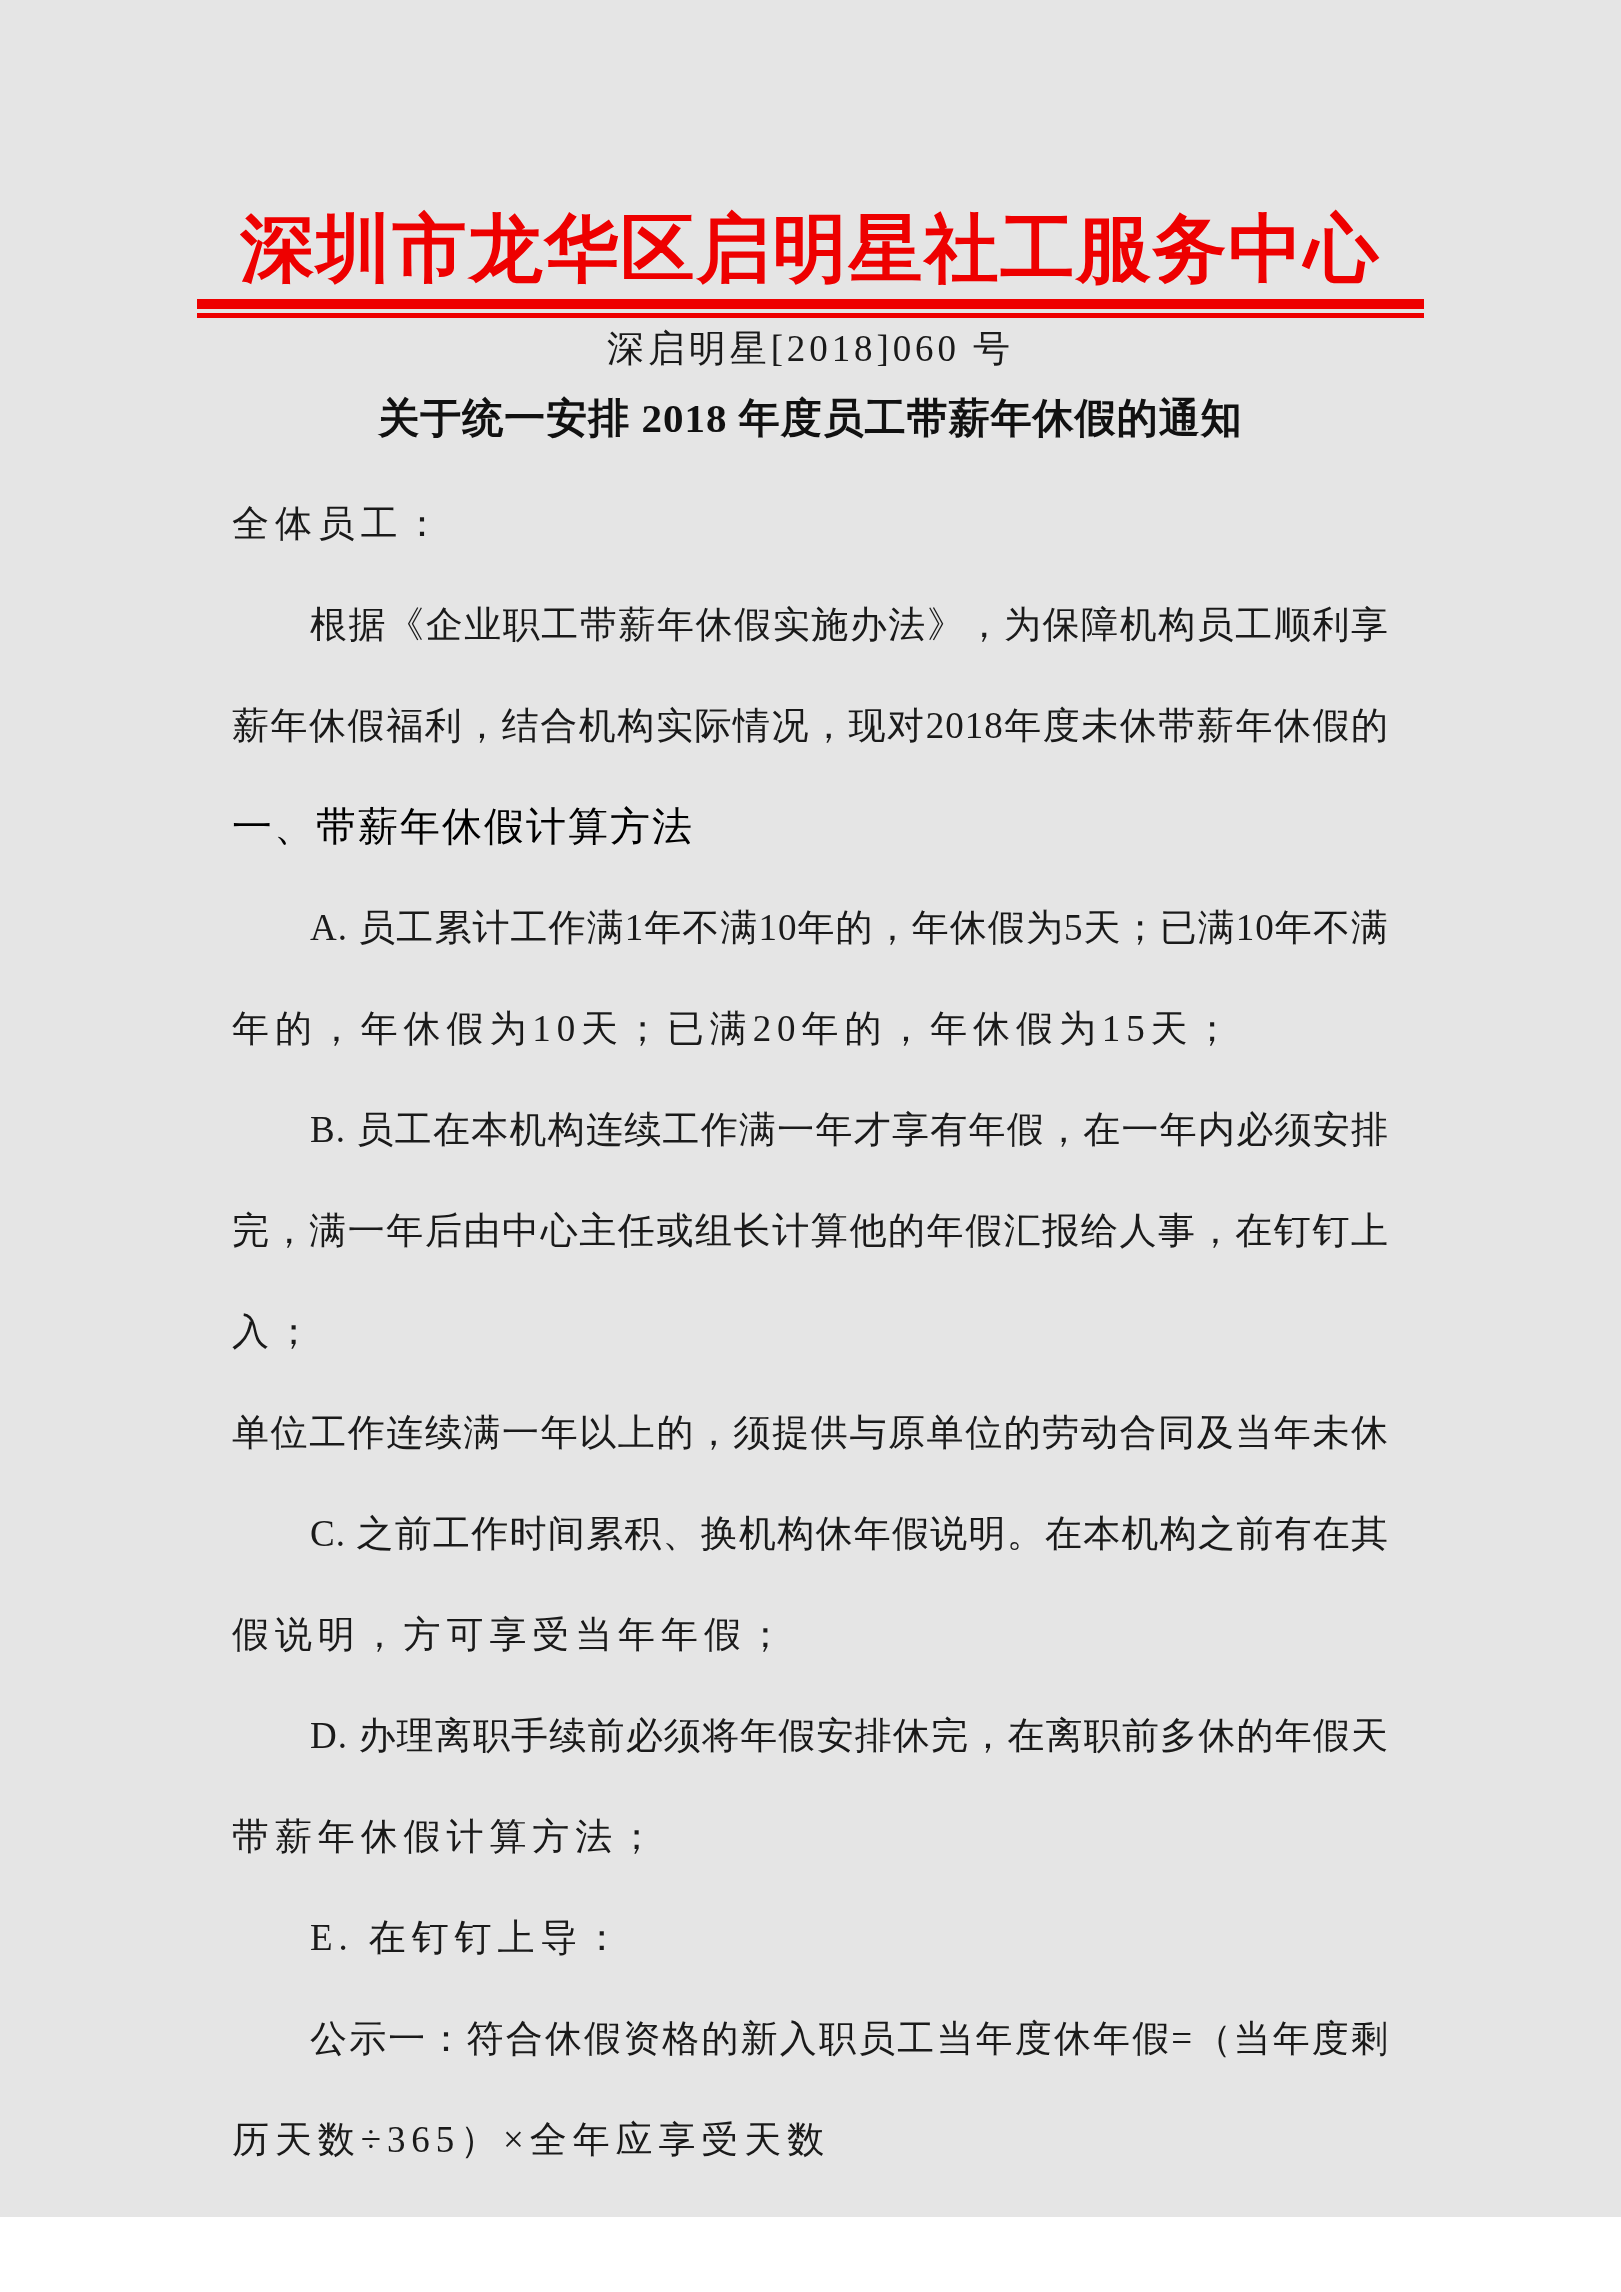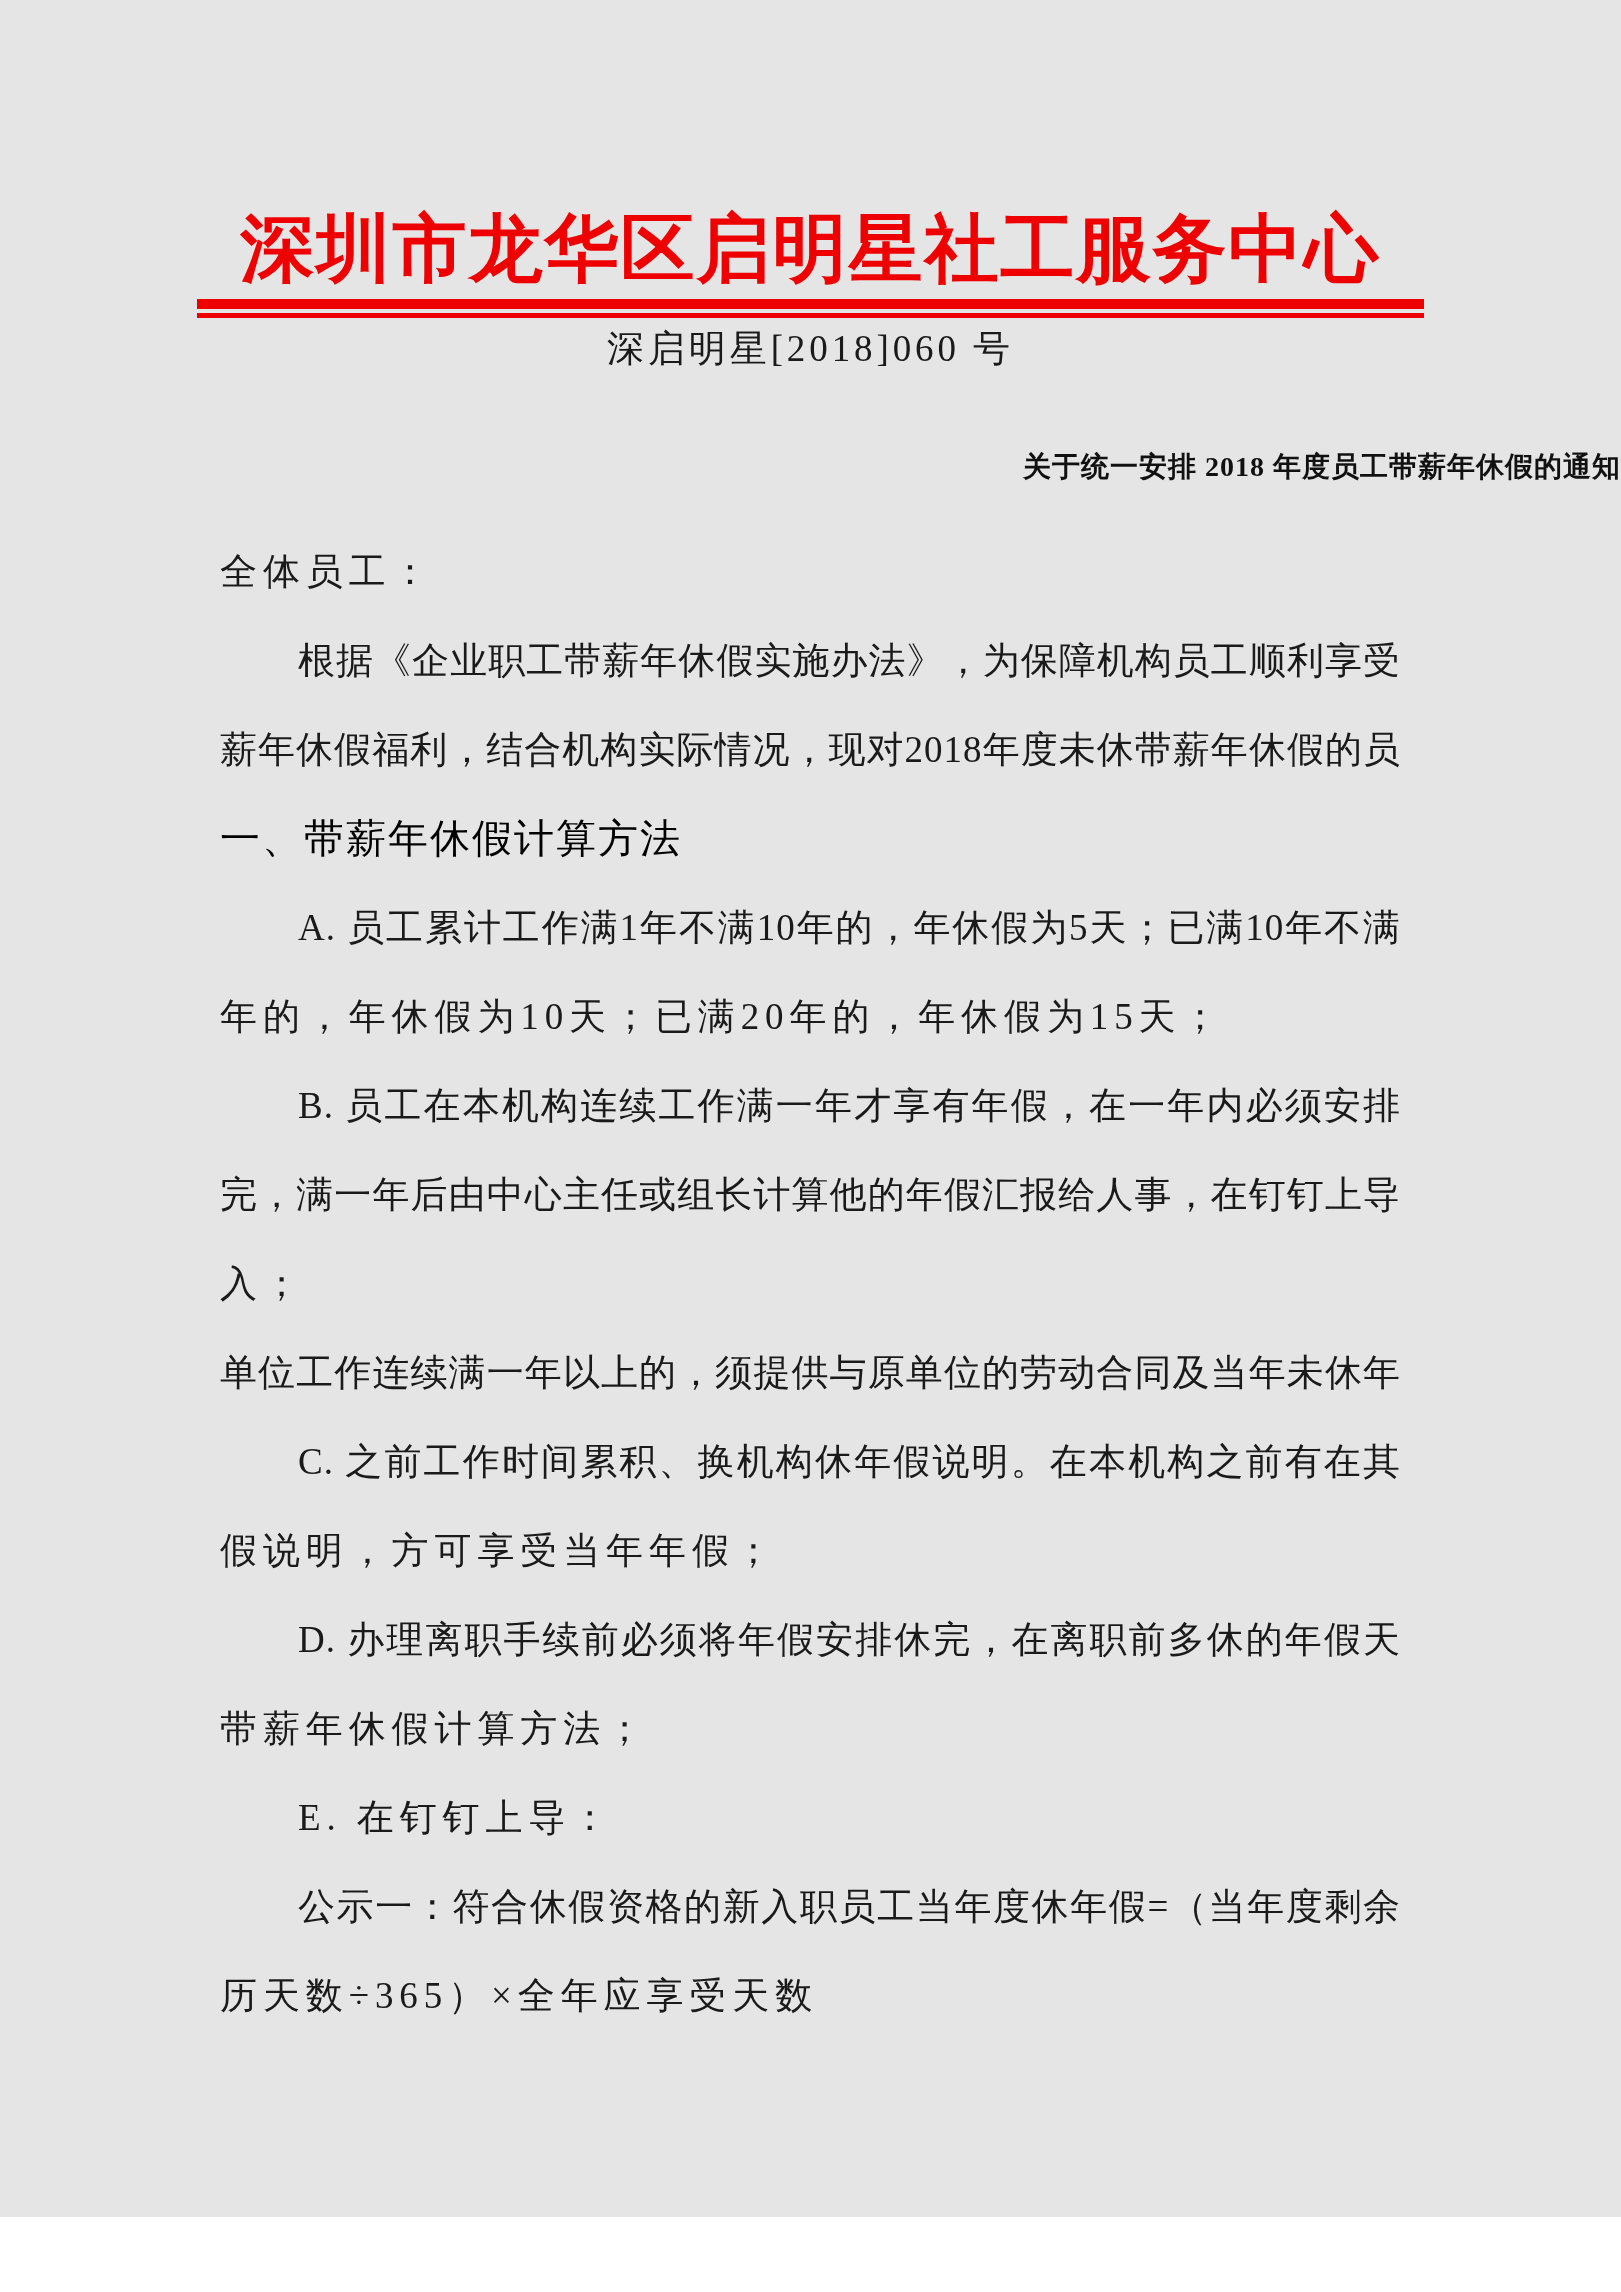--- a/index.html
+++ b/index.html
@@ -31,34 +31,34 @@
   .doc-number {
     margin-top: 12px;
     text-align: center;
     font-size: 37px;
     line-height: 37px;
     letter-spacing: 3.9px;
     color: #1a1a1a;
   }
   
   .doc-title {
-    margin-top: 74px;
-    text-align: right;
-    font-size: 28px;
+    margin-top: 26px;
+    text-align: center;
+    font-size: 41px;
     line-height: 51px;
     font-weight: bold;
     letter-spacing: 1px;
     color: #111111;
   }
   
   .body-text {
     margin: 37px 216px 0 216px; 
   }
   .line {
-    margin: 4px;
+    margin: 16px;
     height: 85px;
     line-height: 85px;
     font-size: 37px;
     color: #1a1a1a;
     overflow: hidden;
   }
   .line.plain, .line.indent { letter-spacing: 5.9px; }
   .line.indent { text-indent: 78px; }
   .line.fill {
     text-align: justify;

